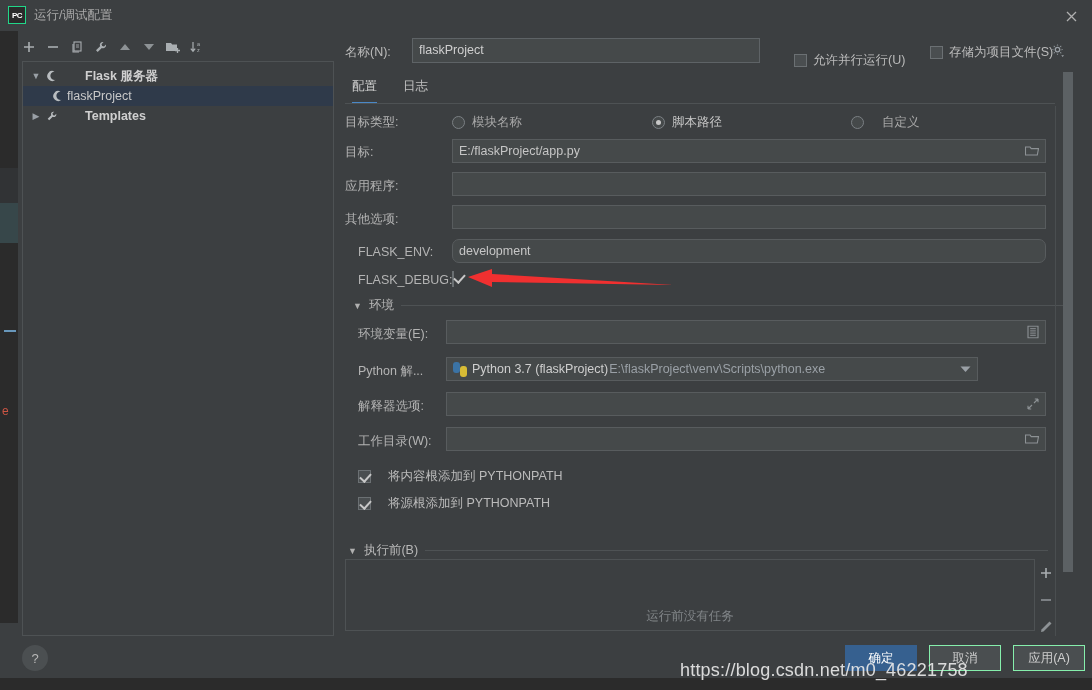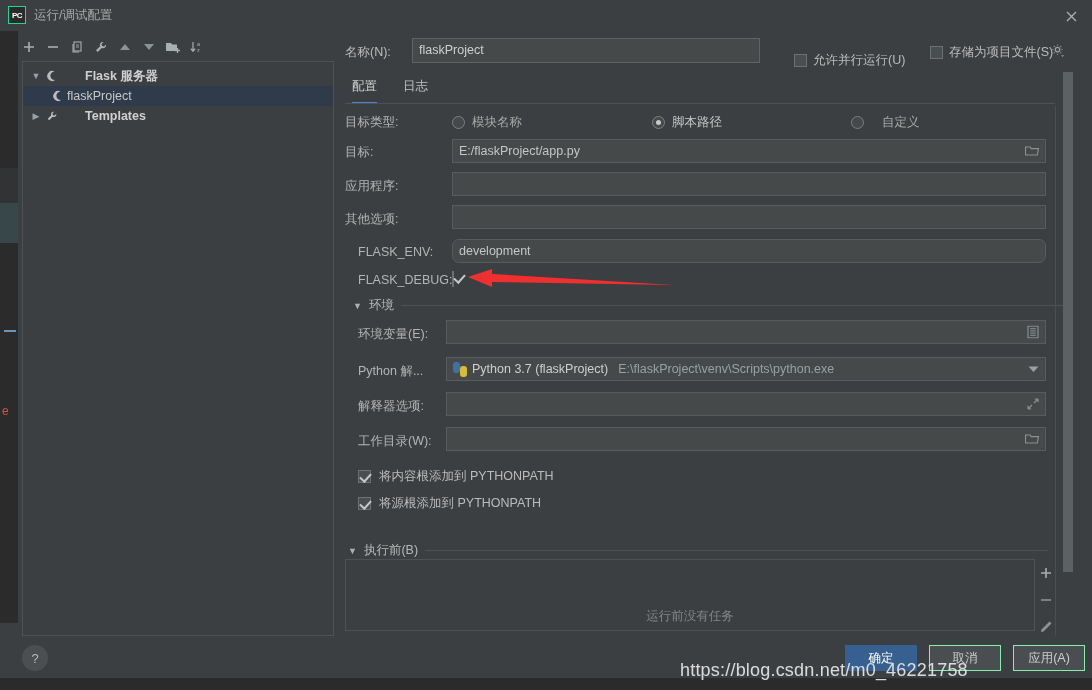--- a/index.html
+++ b/index.html
@@ -125,21 +125,21 @@
     border-radius: 50%; background: #c8c8c8;
   }
   .radio-lbl { color: #a8a8a8; }
 
   
   .sect { position: absolute; display: flex; align-items: center; gap: 7px; width: 712px; }
   .sect-tri { color: #b0b0b0; font-size: 9px; }
   .sect-txt { font-size: 12.5px; color: #b8b8b8; white-space: nowrap; }
   .sect-rule { flex: 1; height: 1px; background: #4e5254; }
 
-  .cb-row { position: absolute; display: flex; align-items: center; gap: 8px; font-size: 12.5px; cursor: pointer; }
+  .cb-row { position: absolute; display: flex; align-items: center; gap: 17px; font-size: 12.5px; cursor: pointer; }
 
   .py-ico { width: 15px; height: 15px; position: relative; flex: none; margin-right: 4px; }
   .py-ico .pb {
     position: absolute; width: 7px; height: 11px; border-radius: 3px;
   }
   .py-ico .blue { left: 0; top: 0; background: #3b73a5; }
   .py-ico .yel { left: 7px; top: 4px; background: #d8bc35; }
 
   
   .bl-box {
@@ -386,27 +386,27 @@
       <svg width="12" height="13" viewBox="0 0 12 13">
         <rect x="1" y="0.6" width="10" height="11.8" fill="none" stroke="#8d9295" stroke-width="1.1"></rect>
         <path d="M3.2 3.2 L8.8 3.2 M3.2 5.4 L8.8 5.4 M3.2 7.6 L8.8 7.6 M3.2 9.8 L8.8 9.8" stroke="#8d9295" stroke-width="1"></path>
       </svg>
     </span>
   </div>
 
   <div class="row" style="left:358px; top:363px;">
     <span class="lbl">Python 解...</span>
   </div>
-  <div class="fld" style="position:absolute; left:446px; top:357px; width:600px;">
+  <div class="fld" style="position:absolute; left:446px; top:357px; width:532px;">
     <span class="py-ico">
       <span class="pb blue"></span>
         <span class="pb yel"></span>
     </span>
     <span style="color:#cfcfcf;">Python 3.7 (flaskProject)</span>
-    <span style="color:#9aa0a6; margin-left:10px;">E:\flaskProject\venv\Scripts\python.exe</span>
+    <span style="color:#9aa0a6; margin-left:1px;">E:\flaskProject\venv\Scripts\python.exe</span>
     <span class="fld-ico">
       <svg width="11" height="8" viewBox="0 0 11 8">
           <path d="M0.5 1.5 L10.5 1.5 L5.5 7 Z" fill="#9aa0a6"></path>
         </svg>
     </span>
   </div>
 
   <div class="row" style="left:358px; top:398px;">
     <span class="lbl">解释器选项:</span>
   </div>

